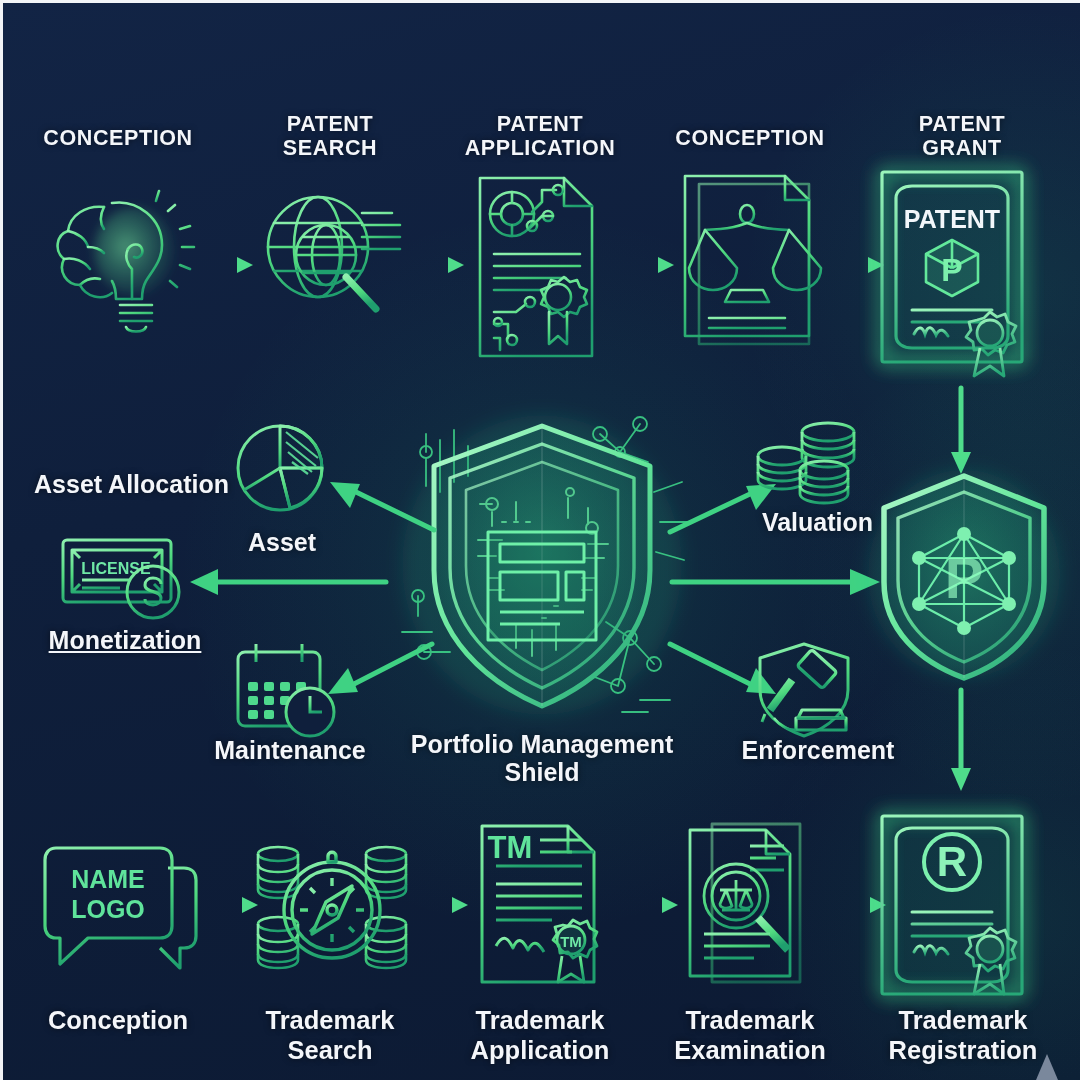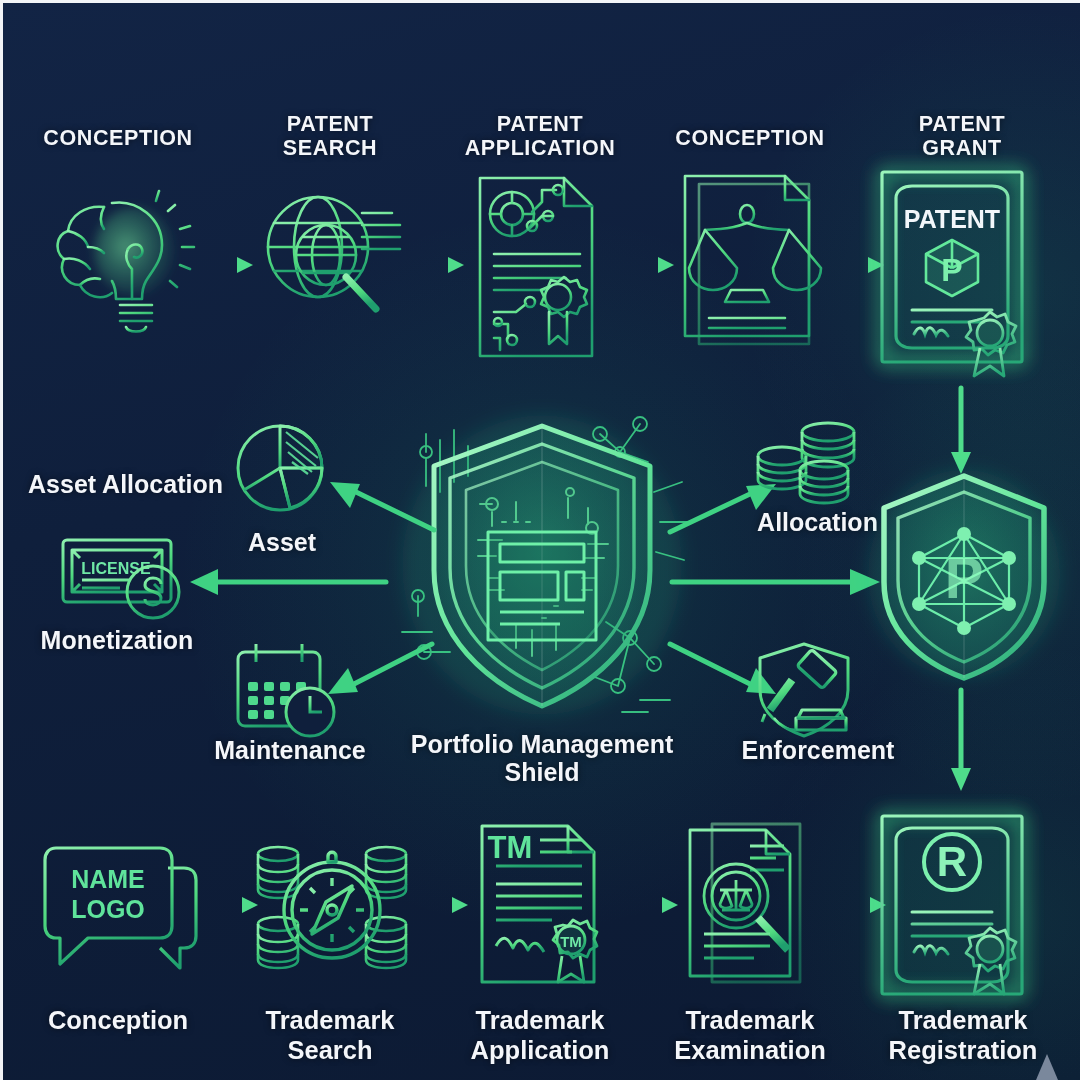--- a/index.html
+++ b/index.html
@@ -338,21 +338,21 @@
     </svg>
   </div>
 
   <div class="icon" style="left:668px;top:636px;">
     <svg width="110" height="62" viewBox="0 0 110 62">
       <path d="M2 8 L82 48" stroke="#3fd283" stroke-width="5" stroke-linecap="round" fill="none"></path>
       <path d="M108 58 L78 56 L88 32 Z" fill="#3fd283"></path>
     </svg>
   </div>
 
-  <div class="lbl lbl-mid" style="left:18px;top:470px;width:215px;font-size:25px;">
+  <div class="lbl lbl-mid" style="left:24px;top:470px;width:215px;font-size:25px;">
     <div>Asset Allocation</div>
   </div>
 
   <div class="icon" style="left:232px;top:418px;">
     <svg width="100" height="96" viewBox="0 0 100 96">
       <g fill="none" stroke="url(#gG)" stroke-width="3" stroke-linejoin="round">
         <circle cx="48" cy="50" r="42"></circle>
         <path d="M48 50 L48 8 A42 42 0 0 1 90 50 Z"></path>
         <path d="M48 50 L90 50 A42 42 0 0 1 58 90 Z"></path>
         <path d="M48 50 L58 90"></path>
@@ -375,21 +375,21 @@
         <path d="M24 46 L72 46 M24 54 L62 54"></path>
       </g>
       <text x="58" y="40" text-anchor="middle" font-family="Liberation Sans, sans-serif" font-size="16" font-weight="bold" fill="#6fe8a6">LICENSE</text>
       <g fill="none" stroke="url(#gG)" stroke-width="3">
         <circle cx="95" cy="58" r="26"></circle>
         <path d="M95 44 L95 72"></path>
         <path d="M103 50 C103 46 99 44 95 44 C90 44 87 47 87 51 C87 59 103 56 103 64 C103 68 100 71 95 71 C91 71 87 69 87 65"></path>
       </g>
     </svg>
   </div>
-  <div class="lbl lbl-mid" style="left:12px;top:626px;width:210px;">
+  <div class="lbl lbl-mid" style="left:20px;top:626px;width:210px;text-decoration:underline;">
     <div>Monetization</div>
   </div>
 
   <div class="icon" style="left:232px;top:640px;">
     <svg width="110" height="98" viewBox="0 0 110 98">
       <g fill="none" stroke="url(#gG)" stroke-width="3" stroke-linejoin="round">
         <rect x="6" y="12" width="82" height="74" rx="7"></rect>
         <path d="M6 32 L88 32"></path>
         <path d="M24 4 L24 22 M70 4 L70 22"></path>
       </g>
@@ -426,21 +426,21 @@
         <path d="M6 46 C6 51 17 55 30 55 C43 55 54 51 54 46"></path>
         <path d="M6 54 C6 59 17 63 30 63 C43 63 54 59 54 54"></path>
         <ellipse cx="72" cy="52" rx="24" ry="9"></ellipse>
         <path d="M48 52 L48 76 C48 81 59 85 72 85 C85 85 96 81 96 76 L96 52"></path>
         <path d="M48 60 C48 65 59 69 72 69 C85 69 96 65 96 60"></path>
         <path d="M48 68 C48 73 59 77 72 77 C85 77 96 73 96 68"></path>
       </g>
     </svg>
   </div>
   <div class="lbl lbl-mid" style="left:730px;top:508px;width:175px;">
-    <div>Allocation</div>
+    <div>Valuation</div>
   </div>
 
   <div class="icon" style="left:752px;top:640px;">
     <svg width="110" height="100" viewBox="0 0 110 100">
       <g fill="none" stroke="url(#gG)" stroke-width="3" stroke-linejoin="round">
         <path d="M52 4 L96 18 L96 50 C96 72 76 88 52 96 C28 88 8 72 8 50 L8 18 Z"></path>
       </g>
       <g fill="none" stroke="url(#gG)" stroke-width="3.2" stroke-linejoin="round">
         <rect x="48" y="18" width="34" height="22" rx="3" transform="rotate(42 65 29)"></rect>
         <path d="M40 40 L18 70" stroke-width="8"></path>

